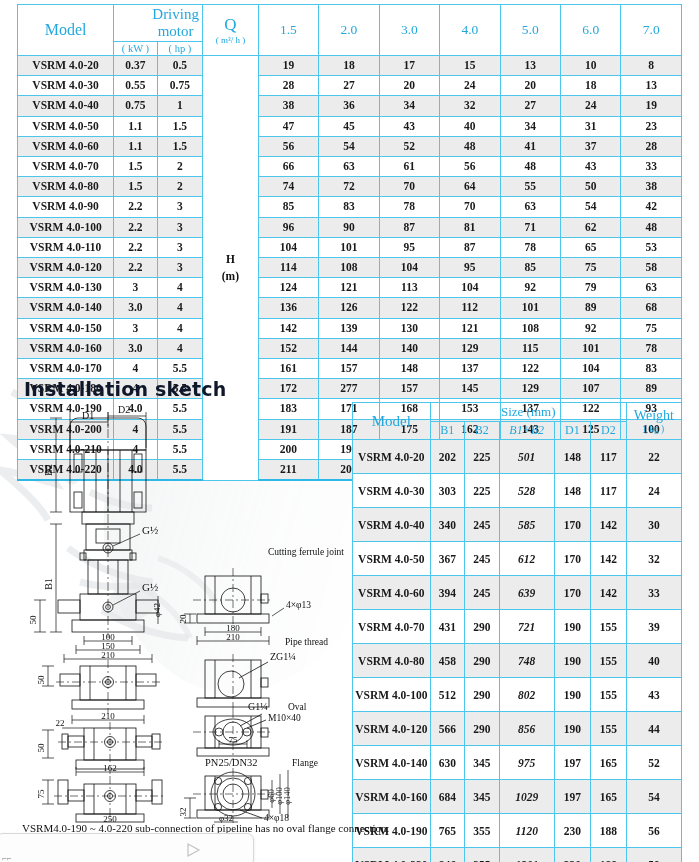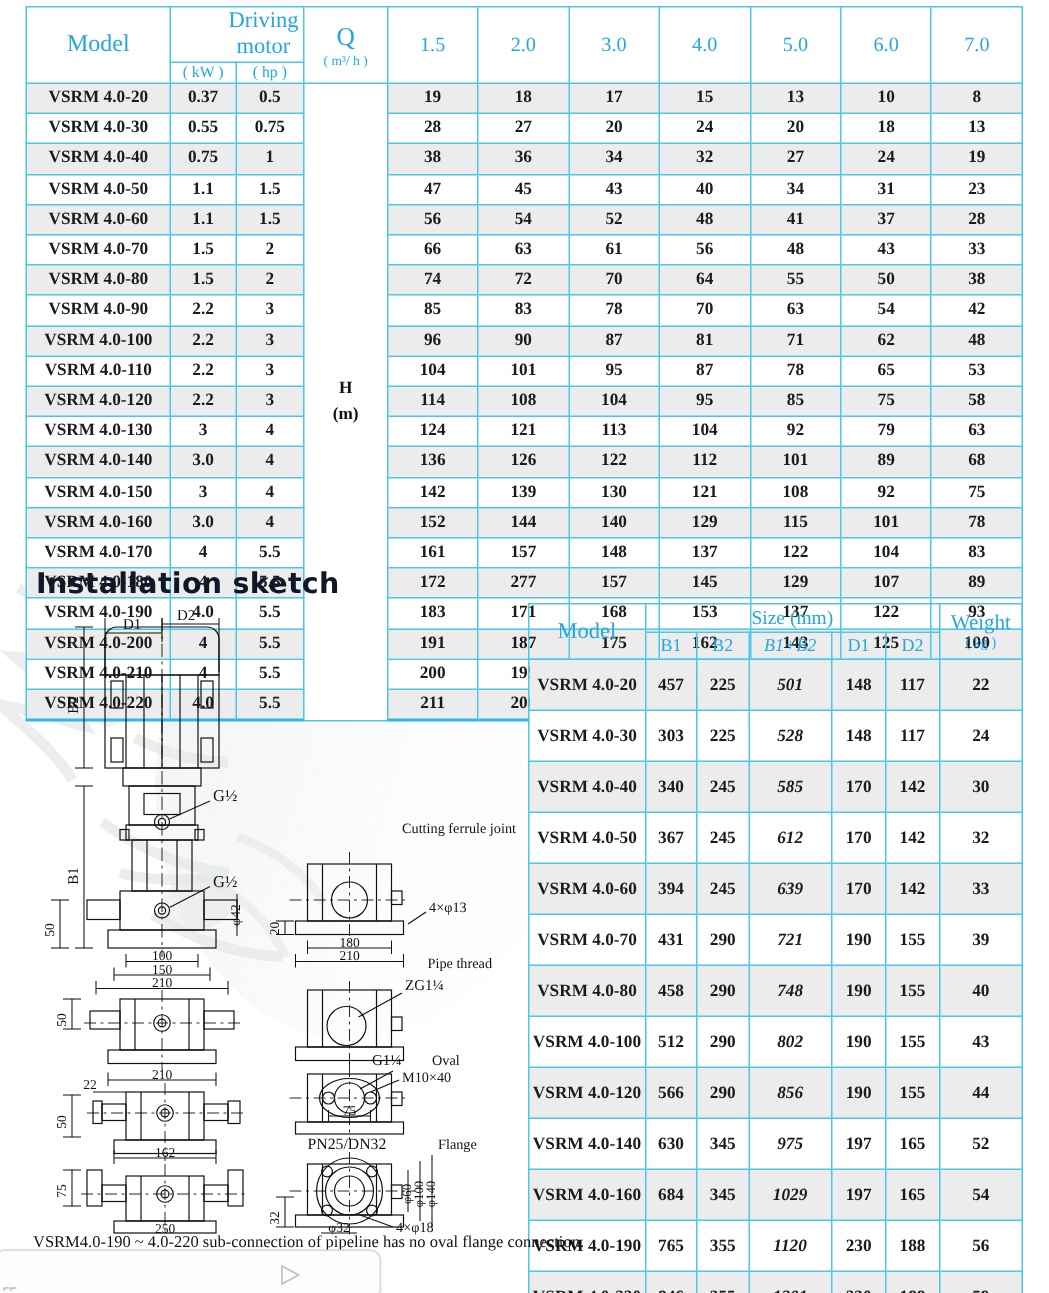--- a/index.html
+++ b/index.html
@@ -407,21 +407,21 @@
         <th class="sz-sub c-b">B1</th>
         <th class="sz-sub c-b">B2</th>
         <th class="sz-sub c-bb">B1+B2</th>
         <th class="sz-sub c-d">D1</th>
         <th class="sz-sub c-d">D2</th>
       </tr>
     </thead>
     <tbody id="size-body">
         <tr>
           <td class="sz-model">VSRM 4.0-20</td>
-          <td class="c-b">457</td>
+          <td class="c-b">202</td>
           <td class="c-b">225</td>
           <td class="c-bb">501</td>
           <td class="c-d">148</td>
           <td class="c-d">117</td>
           <td class="sz-w">22</td>
         </tr>
         <tr>
           <td class="sz-model">VSRM 4.0-30</td>
           <td class="c-b">303</td>
           <td class="c-b">225</td>

